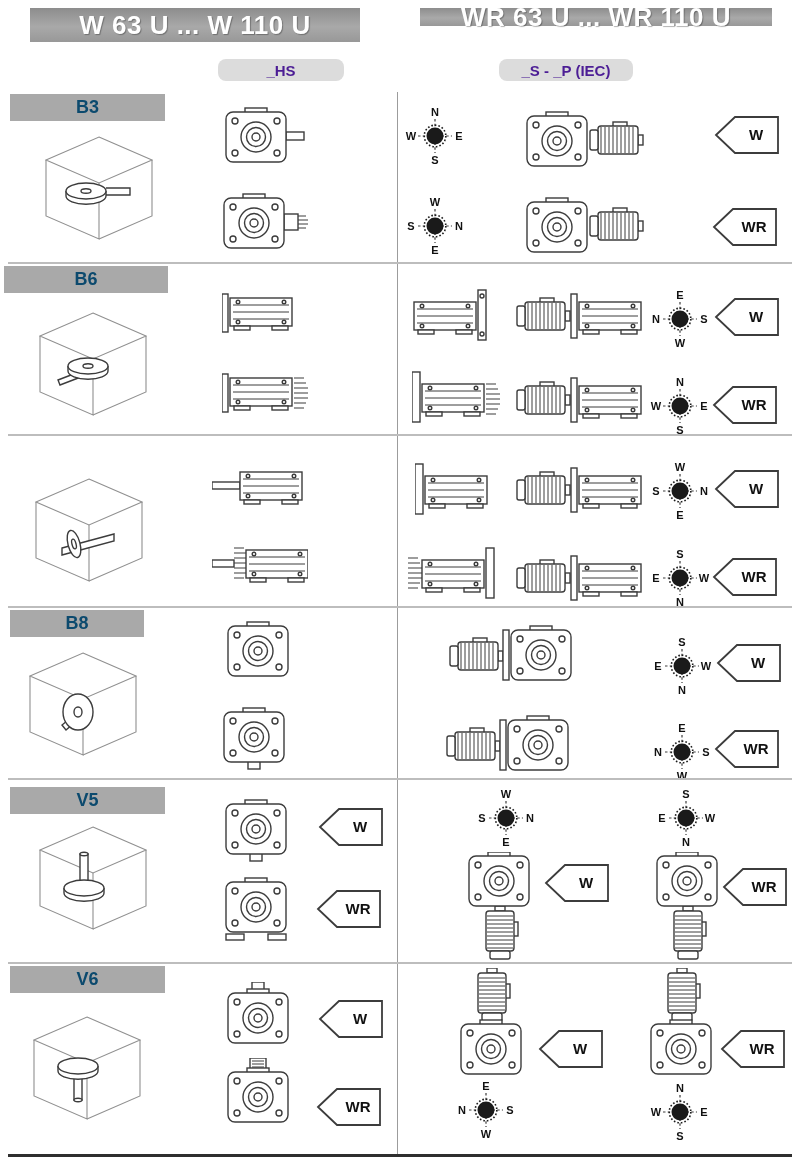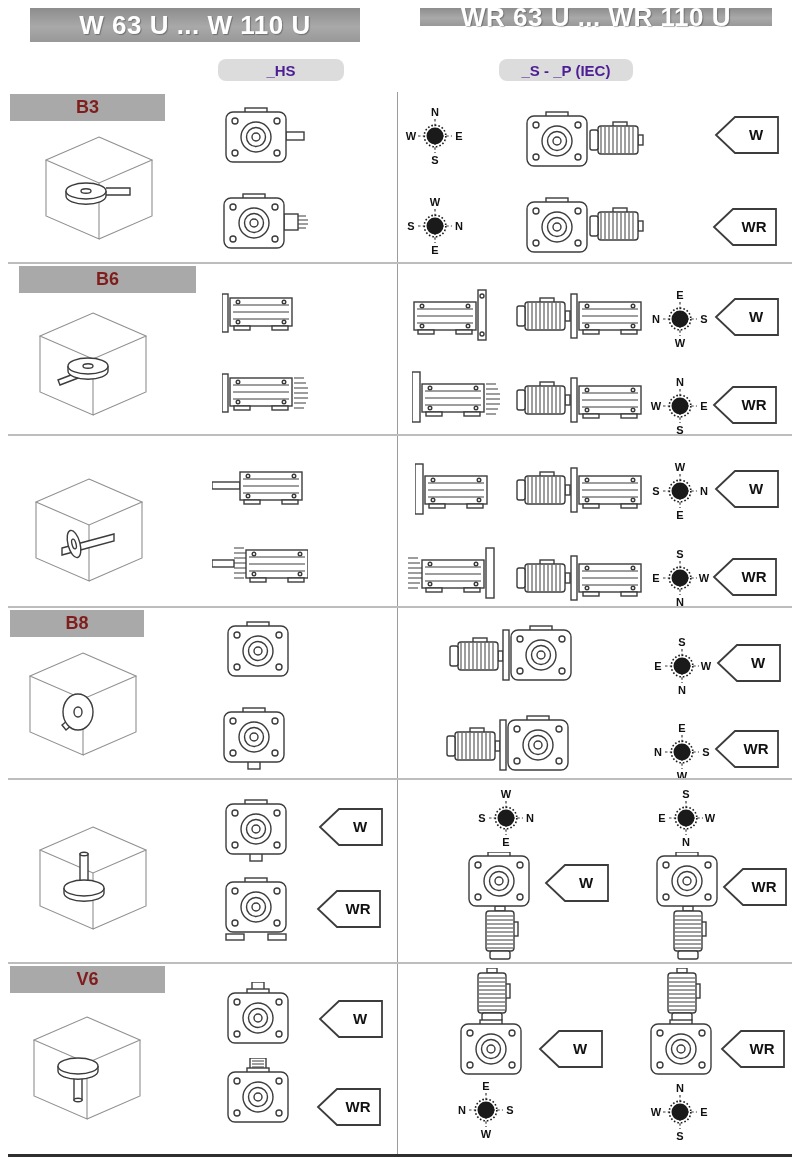--- a/index.html
+++ b/index.html
@@ -4,21 +4,21 @@
 <style>
   * { margin:0; padding:0; box-sizing:border-box; }
   html,body { background:#e9e9e9; font-family:"Liberation Sans", sans-serif; }
   .page { position:relative; width:800px; height:1165px; background:#fff; margin:0 auto; overflow:hidden;padding-left:48px; }
   .abs { position:absolute; }
   .banner { background:linear-gradient(#8d8d8d,#a9a9a9 55%,#989898); color:#fff; font-weight:bold;
             font-size:26px; display:flex; align-items:center; justify-content:center;
             letter-spacing:.5px; text-shadow:1px 1px 1px rgba(0,0,0,.3); }
   .collabel { background:#dcdcdc; color:#4c1d95; font-weight:bold; font-size:15px;
               display:flex; align-items:center; justify-content:center;border-radius:8px; }
-  .rowlabel { background:#a9a9a9; color:#7f1d1d; font-weight:bold; font-size:18px;
+  .rowlabel { background:#a9a9a9; color:#0c4a6e; font-weight:bold; font-size:18px;
               display:flex; align-items:center; justify-content:center; }
   .hdiv { height:2px; background:#bdbdbd; }
   .vdiv { width:1px; background:#9c9c9c; }
   .botline { height:3px; background:#2f2f2f; }
   svg .ln { fill:none; stroke:#3c3c3c; stroke-width:1.4; }
   svg .fw { fill:#fff; stroke:#3c3c3c; stroke-width:1.4; }
   svg .cw { fill:none; stroke:#909090; stroke-width:1.1; }
   svg text.cdir  { font-family:"Liberation Sans",sans-serif; font-weight:bold; font-size:11px; fill:#111; }
   svg text.tagtxt{ font-family:"Liberation Sans",sans-serif; font-weight:bold; font-size:15px; fill:#111; }
 </style>
@@ -126,21 +126,21 @@
   <svg class="abs" style="left:525px;top:196px" width="122" height="60" viewBox="0 0 122 60">
     <use href="#sym-motor-h" transform="translate(118,12) scale(-1,1)"></use>
     <use href="#sym-gbf" y="2"></use>
   </svg>
   <svg class="abs" style="left:712px;top:206px" width="66" height="42" viewBox="0 0 66 42">
     <use href="#sym-tag"></use>
     <text class="tagtxt" x="42" y="26" text-anchor="middle">WR</text>
   </svg>
   <div class="abs hdiv" style="left:8px;top:262px;width:784px"></div>
 
-  <div class="abs rowlabel" style="left:19px;top:266px;width:177px;height:27px">B6</div>
+  <div class="abs rowlabel" style="left:4px;top:266px;width:164px;height:27px">B6</div>
   <svg class="abs" style="left:36px;top:310px" width="115" height="110" viewBox="0 0 115 110">
     <use href="#sym-cube"></use>
     <polygon points="48,60 22,70 24,75 50,65" class="fw"></polygon>
     <path d="M32 56 v5 a20 8.2 0 0 0 40 0 v-5" class="fw"></path>
     <ellipse cx="52" cy="56" rx="20" ry="8" class="fw"></ellipse>
     <ellipse cx="52" cy="56" rx="5" ry="2.2" class="fw"></ellipse>
   </svg>
   <svg class="abs" style="left:222px;top:292px" width="86" height="44" viewBox="0 0 86 44">
     <rect x="0" y="2" width="6" height="38" class="fw"></rect>
     <use href="#sym-gbs" x="8" y="2"></use>
@@ -294,20 +294,21 @@
     <text class="cdir" x="54" y="34" text-anchor="middle">S</text>
     <text class="cdir" x="30" y="58" text-anchor="middle">W</text>
     <text class="cdir" x="6" y="34" text-anchor="middle">N</text>
   </svg>
   <svg class="abs" style="left:714px;top:728px" width="66" height="42" viewBox="0 0 66 42">
     <use href="#sym-tag"></use>
     <text class="tagtxt" x="42" y="26" text-anchor="middle">WR</text>
   </svg>
   <div class="abs hdiv" style="left:8px;top:778px;width:784px"></div>
 
+  <div class="abs rowlabel" style="left:10px;top:787px;width:155px;height:27px">V5</div>
   <svg class="abs" style="left:36px;top:824px" width="115" height="110" viewBox="0 0 115 110">
     <use href="#sym-cube"></use>
     <rect x="44" y="30" width="8" height="34" class="fw"></rect>
     <ellipse cx="48" cy="30" rx="4" ry="1.8" class="fw"></ellipse>
     <path d="M28 64 v5 a20 8.2 0 0 0 40 0 v-5" class="fw"></path>
     <ellipse cx="48" cy="64" rx="20" ry="8" class="fw"></ellipse>
   </svg>
   <svg class="abs" style="left:224px;top:798px" width="66" height="66" viewBox="0 0 66 66">
     <rect x="26" y="54" width="12" height="9" class="fw"></rect>
     <use href="#sym-gbf" y="2"></use>

